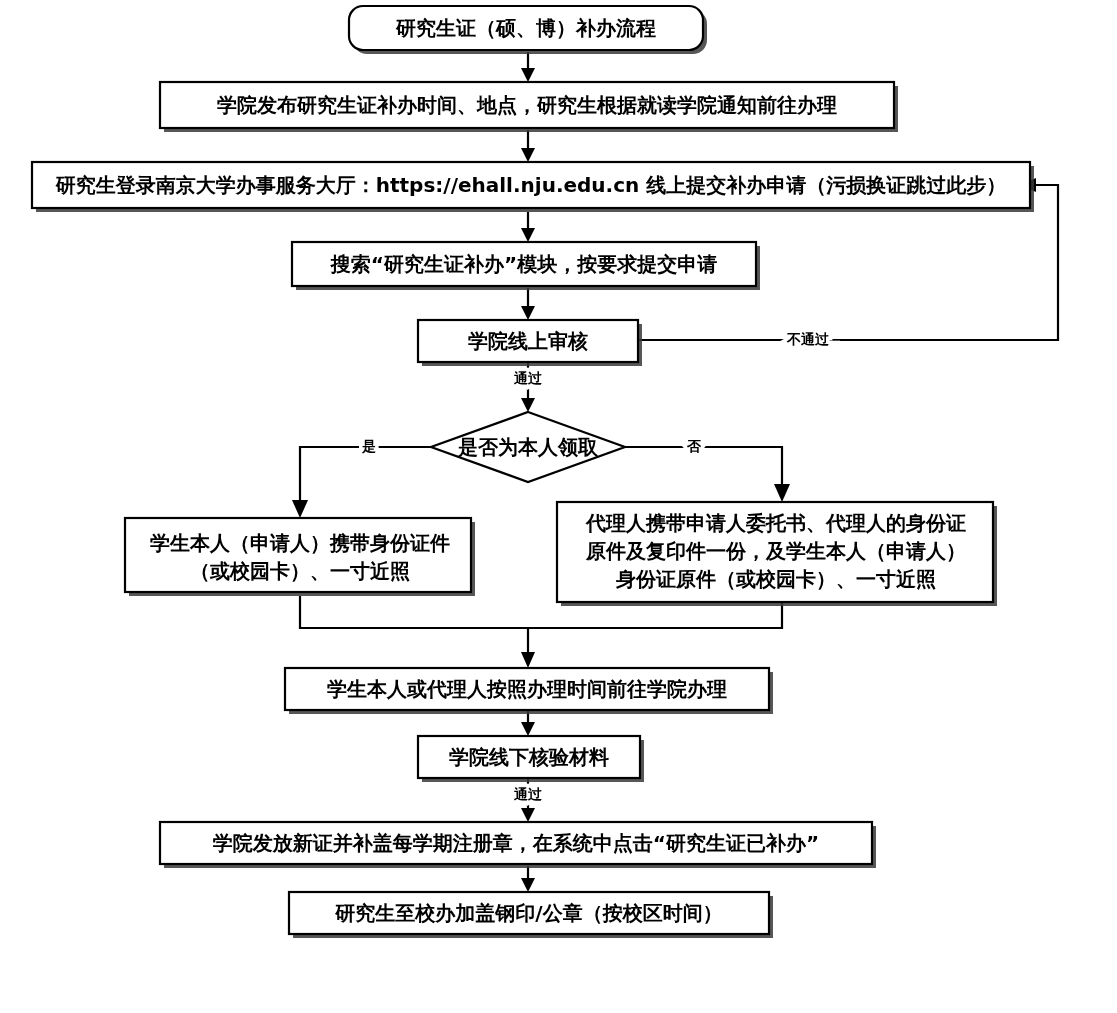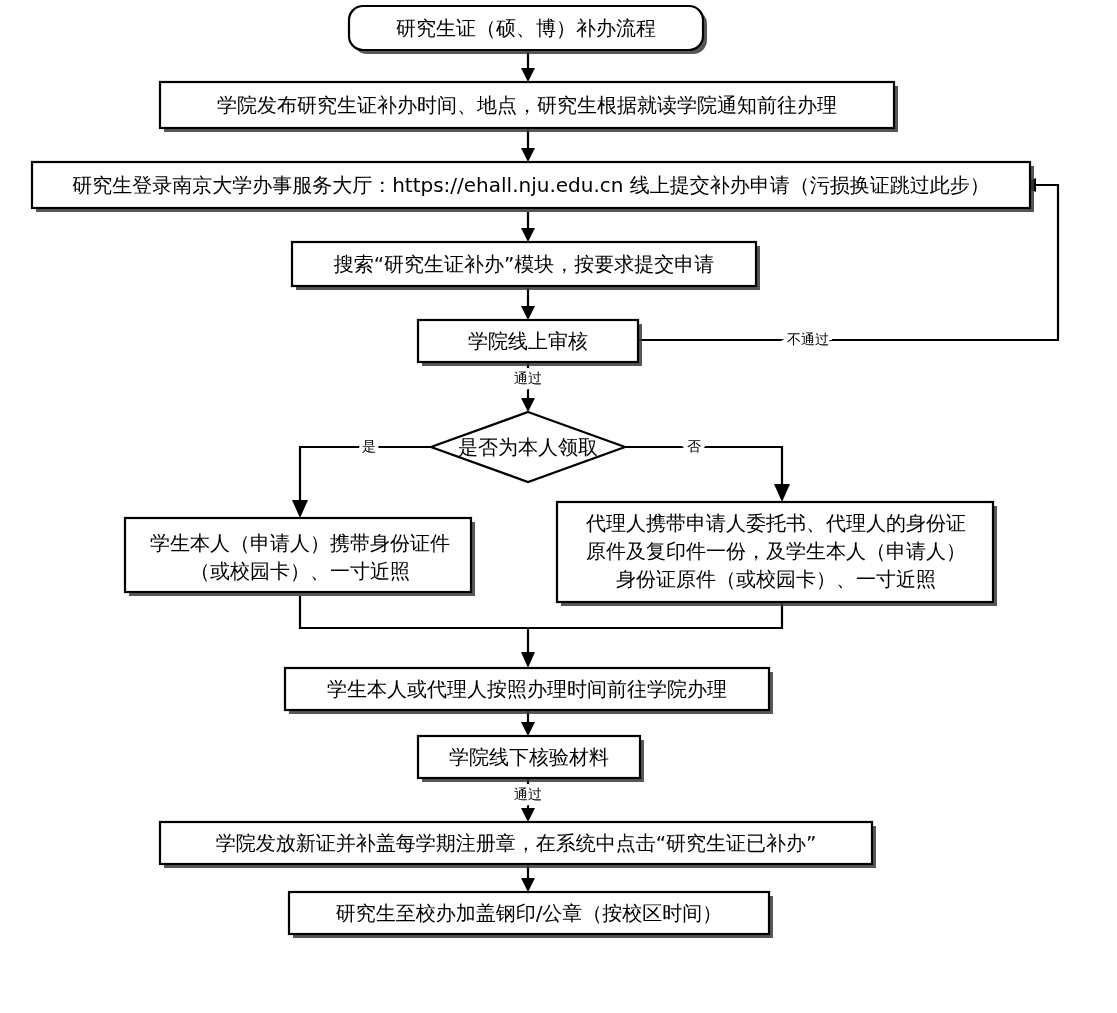--- a/index.html
+++ b/index.html
@@ -10,20 +10,21 @@
   body {
     width: 1117px;
     height: 1013px;
     font-family: "DejaVu Sans", "Liberation Sans", sans-serif;
     overflow: hidden;
   }
   #flowchart-root {
     position: relative;
     width: 1117px;
     height: 1013px;
+    font-weight: bold;
   }
   svg.chart-canvas {
     position: absolute;
     top: 0;
     left: 0;
     width: 1117px;
     height: 1013px;
   }
   .node-rect {
     fill: #ffffff;

